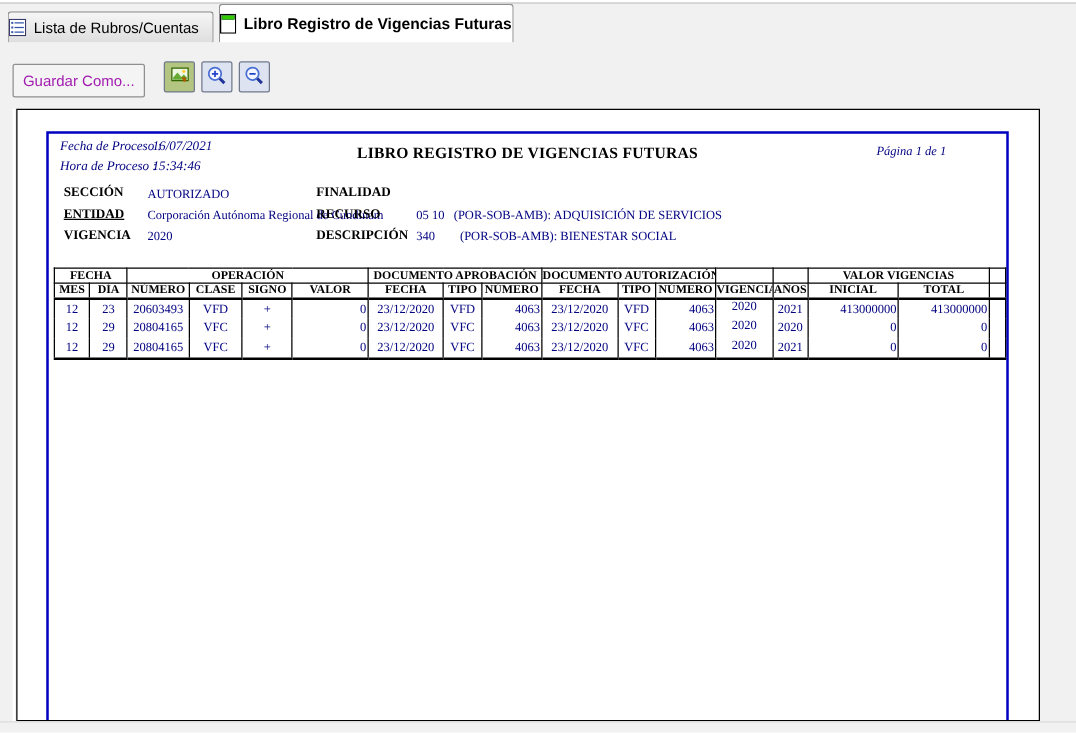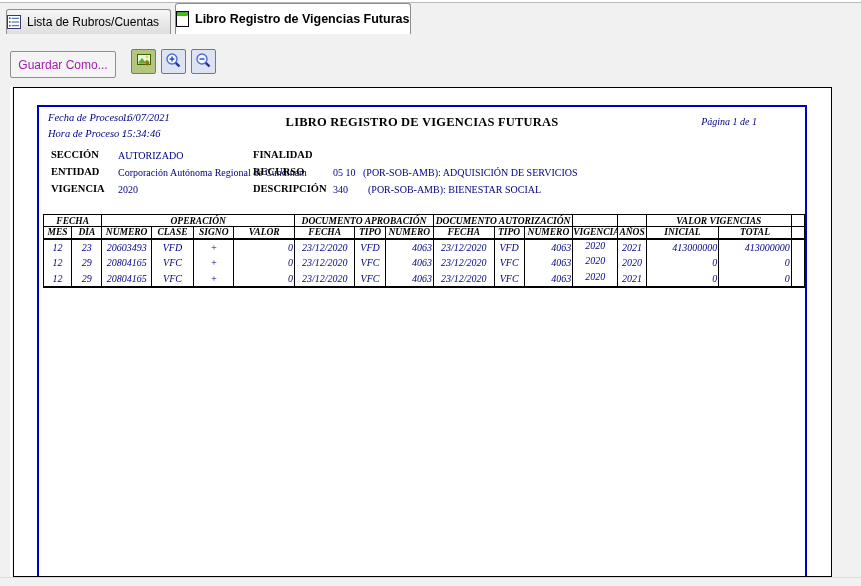--- a/index.html
+++ b/index.html
@@ -73,21 +73,20 @@
   .page-indicator { font-style:italic; color:#000080; font-size:10px; }
   .fld-label { font-weight:bold; font-size:10.5px; color:#000; }
   .fld-value { font-size:10px; color:#000080; }
   .entidad-clip { max-width:216px; overflow:hidden; display:inline-block; }
 
   
   table.rtable {
     position:absolute; left:4px; top:107px;
     border-collapse:collapse; table-layout:fixed; width:762px;
     font-family:"Liberation Serif","DejaVu Serif",serif;
-    font-style:italic;
   }
   table.rtable th {
     border:1px solid #000; font-size:9.5px; font-weight:bold; color:#000;
     padding:0; height:12px; overflow:hidden; white-space:nowrap; text-align:center;
   }
   table.rtable tr.subhead th { border-bottom:2px solid #000; }
   table.rtable td {
     border-left:1px solid #000; border-right:1px solid #000;
     font-size:10px; color:#000080; padding:0 1px; height:16px;
     overflow:hidden; white-space:nowrap;
@@ -174,21 +173,21 @@
     <span class="rp-abs proc-label" style="left:9px; top:21px;">Hora de Proceso :</span>
     <span class="rp-abs proc-value" style="left:83px; top:21px;">15:34:46</span>
 
     <div class="report-title">LIBRO REGISTRO DE VIGENCIAS FUTURAS</div>
 
     <span class="rp-abs page-indicator" style="right:48px; top:9px;">Página 1 de 1</span>
 
     <span class="rp-abs fld-label" style="left:12px; top:42px;">SECCIÓN</span>
     <span class="rp-abs fld-value" style="left:79px; top:43px;">AUTORIZADO</span>
 
-    <span class="rp-abs fld-label" style="left:12px; top:59px;">ENTIDAD</span>
+    <span class="rp-abs fld-label" style="left:12px; top:59px;text-decoration:underline;">ENTIDAD</span>
     <span class="rp-abs fld-value entidad-clip" style="left:79px; top:60px;">Corporación Autónoma Regional de Cundinam</span>
 
     <span class="rp-abs fld-label" style="left:12px; top:76px;">VIGENCIA</span>
     <span class="rp-abs fld-value" style="left:79px; top:77px;">2020</span>
 
     <span class="rp-abs fld-label" style="left:214px; top:42px;">FINALIDAD</span>
     <span class="rp-abs fld-value" style="left:296px; top:43px;"></span>
 
     <span class="rp-abs fld-label" style="left:214px; top:59px;">RECURSO</span>
     <span class="rp-abs fld-value" style="left:294px; top:60px;">05 10</span>

